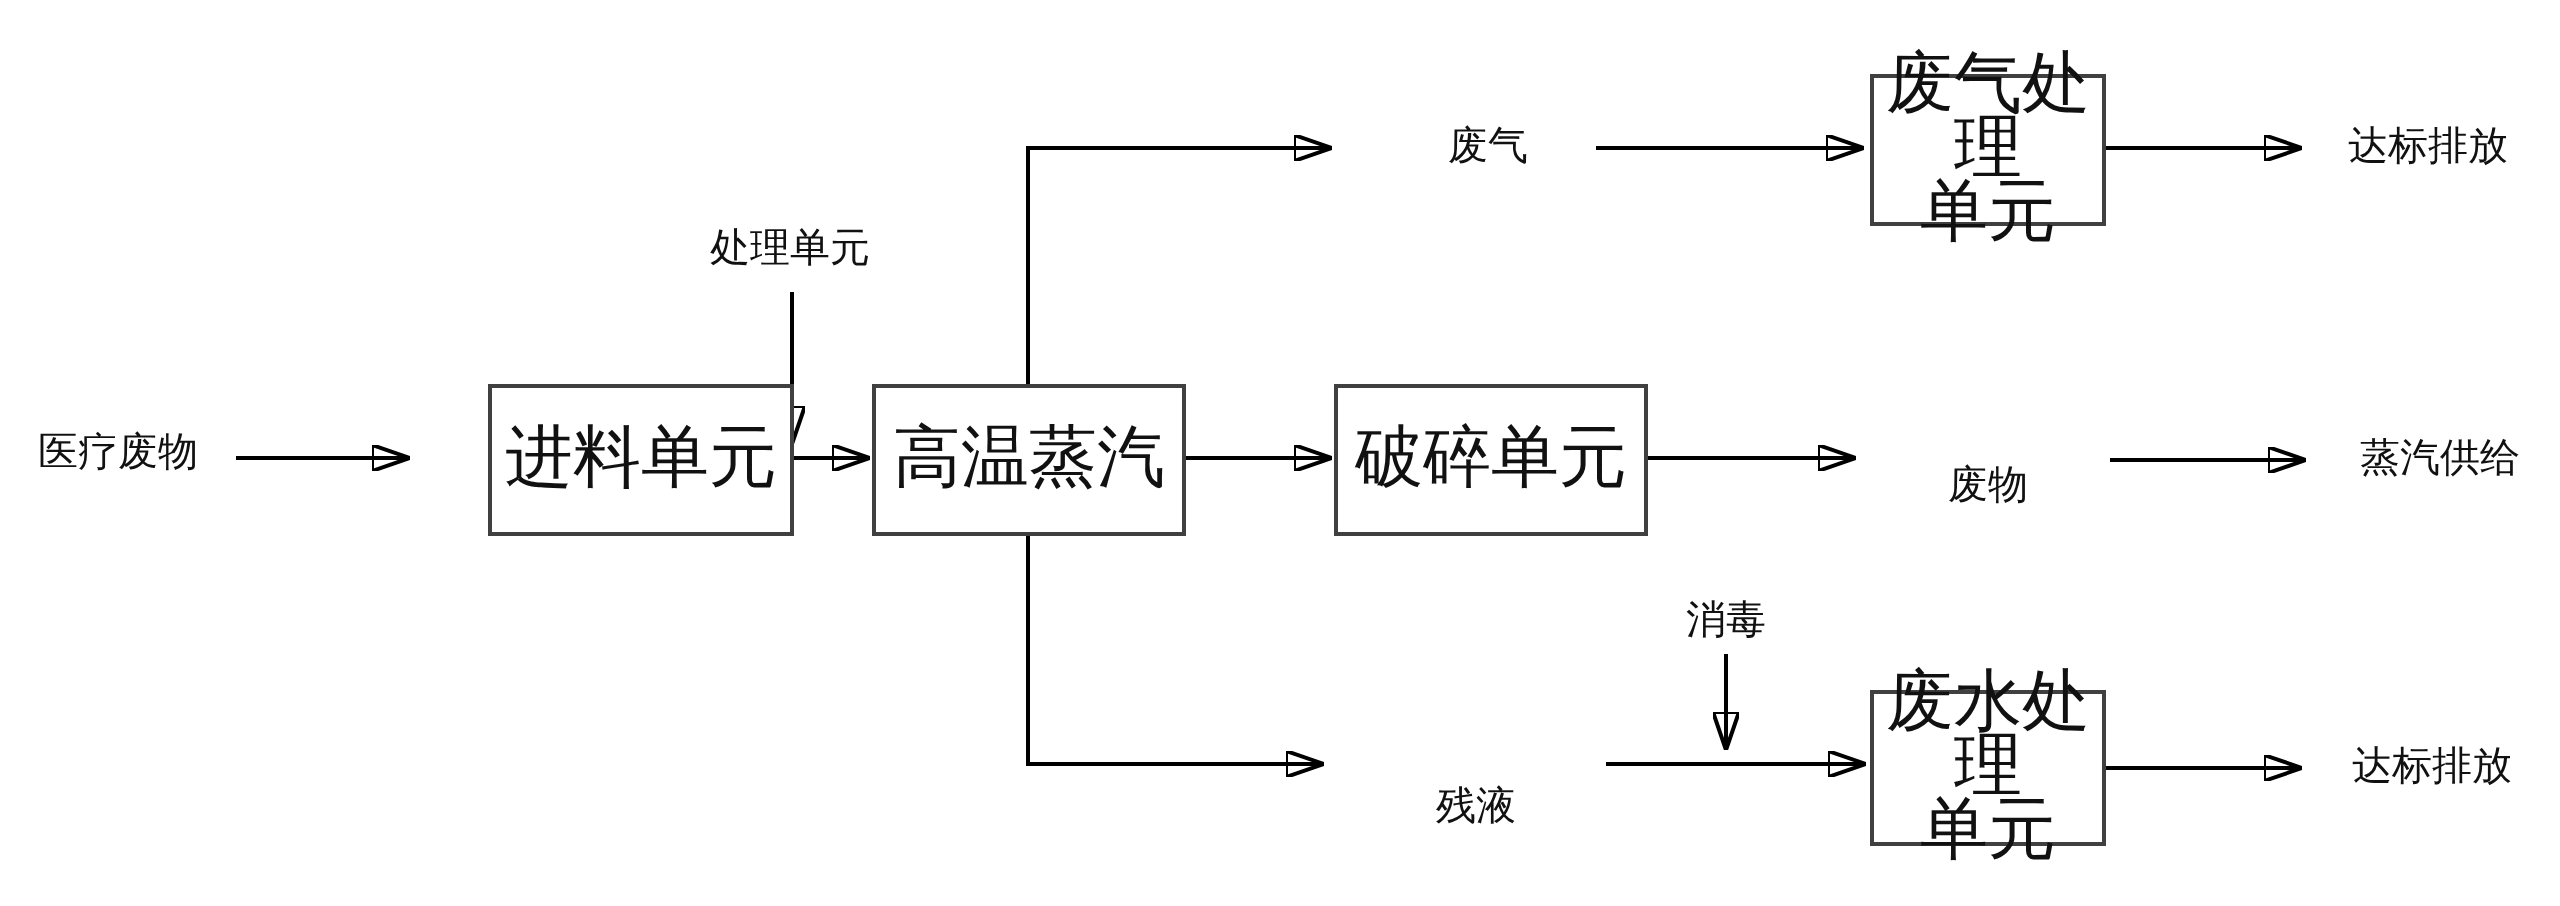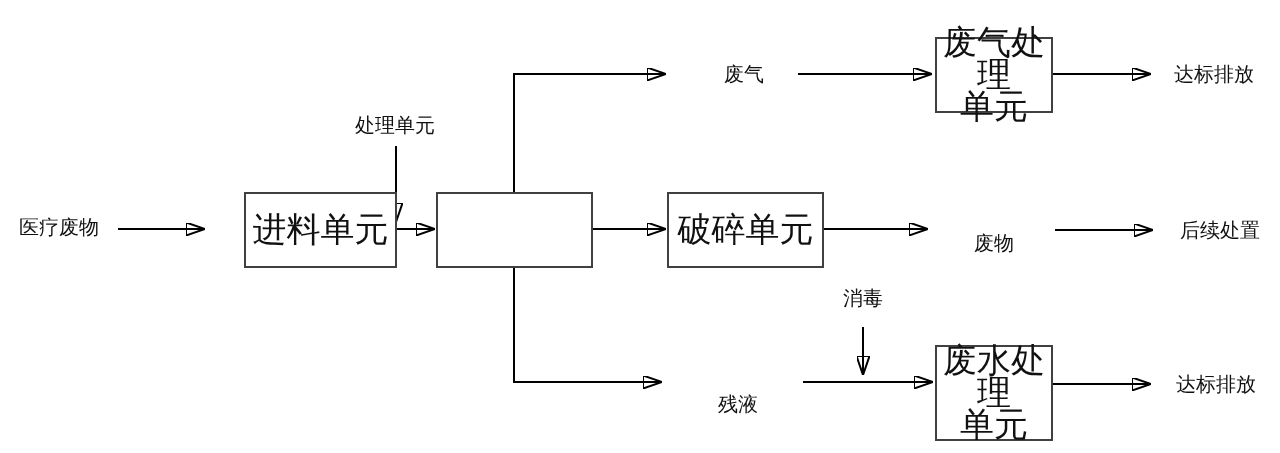--- a/index.html
+++ b/index.html
@@ -82,42 +82,43 @@
 
   <div class="label" style="left:744px; top:74px;">废气</div>
 
   <div class="label" style="left:1214px; top:74px;">达标排放</div>
 
   <div class="label" style="left:994px; top:228px;">
     <br>
     <span>废物</span>
   </div>
 
-  <div class="label" style="left:1220px; top:230px;">后续处置</div>
+  <div class="label" style="left:1220px; top:230px;">蒸汽供给</div>
 
   <div class="label" style="left:738px; top:404px;">残液</div>
 
-  <div class="label" style="left:863px; top:298px;">消毒</div>
+  <div class="label" style="left:863px; top:311px;">消毒</div>
 
   <div class="label" style="left:1216px; top:384px;">达标排放</div>
 
   <div class="box" style="left:207px; top:192px; width:153px; height:76px;margin-left:37px;">
     <span>进料单元</span>
   </div>
 
   <div class="box" style="left:436px; top:192px; width:157px; height:76px;">
+    <span>高温蒸汽</span>
   </div>
 
   <div class="box" style="left:667px; top:192px; width:157px; height:76px;">
     <span>破碎单元</span>
   </div>
 
   <div class="box" style="left:935px; top:37px; width:118px; height:76px;">
     <span>废气处理</span>
     <span>单元</span>
   </div>
 
-  <div class="box" style="left:935px; top:345px; width:118px; height:96px;">
+  <div class="box" style="left:935px; top:345px; width:118px; height:78px;">
     <span>废水处理</span>
     <span>单元</span>
   </div>
 
 </div>
 
 </body></html>

